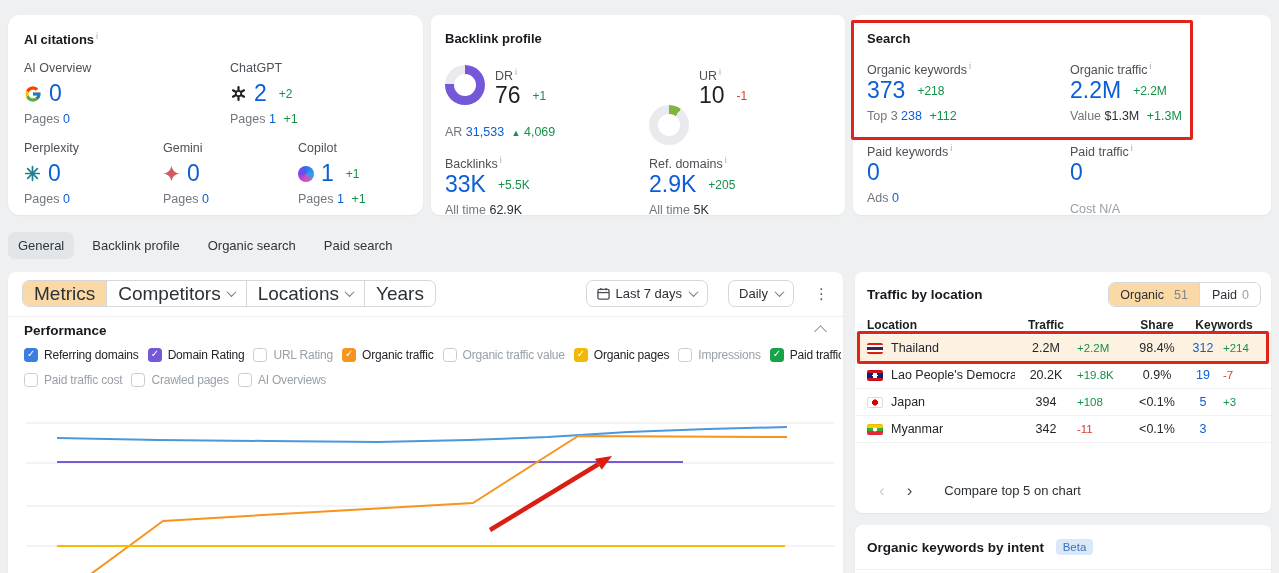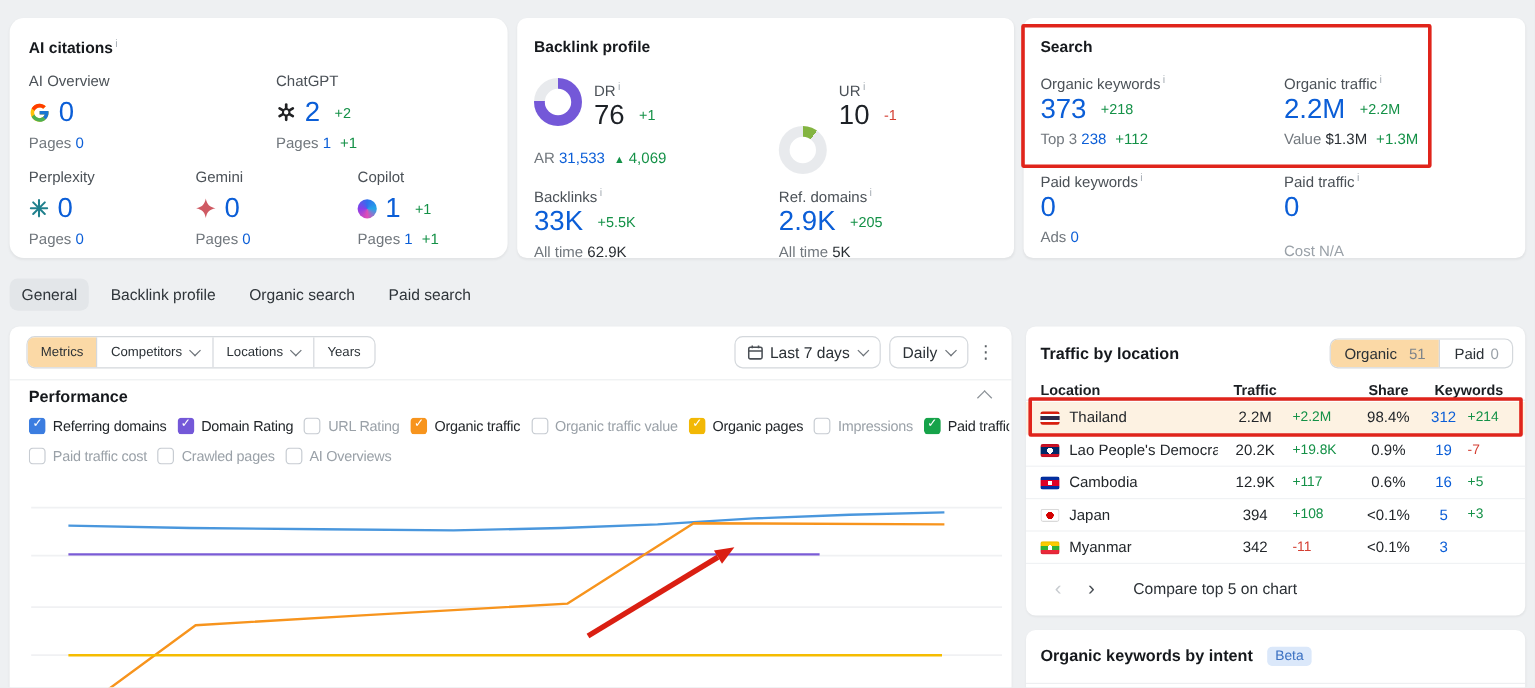--- a/index.html
+++ b/index.html
@@ -29,21 +29,21 @@
   .chev-up{width:9px;height:9px;border-right:1.8px solid #8a9096;border-bottom:1.8px solid #8a9096;
         display:inline-block;transform:rotate(-135deg);}
   .kebab{font-size:15px;color:#5a6065;line-height:1;letter-spacing:0;}
   .copilot-icon{width:16px;height:16px;border-radius:50%;display:inline-block;
      background:conic-gradient(#2f6fed,#25a5e8,#e14db6,#8a3de8,#2f6fed);}
   
   .tab{display:inline-block;padding:6px 10px;border-radius:7px;color:#2f353a;font-size:13px;cursor:pointer;white-space:nowrap;}
   .tab.active{background:#e3e6e9;font-weight:400;}
   
   .seg-group{display:inline-flex;border:1px solid #d4d8dc;border-radius:7px;overflow:hidden;background:#fff;height:27px;align-items:stretch;}
-  .seg{display:flex;align-items:center;padding:0 11px;font-size:11px;color:#2b3136;border-left:1px solid #d4d8dc;white-space:nowrap;}
+  .seg{display:flex;align-items:center;padding:0 11px;font-size:19px;color:#2b3136;border-left:1px solid #d4d8dc;white-space:nowrap;}
   .seg:first-child{border-left:none;}
   .seg.active{background:#fbd9a6;}
   .btn{display:inline-flex;align-items:center;border:1px solid #d4d8dc;border-radius:7px;background:#fff;
        height:27px;padding:0 10px;font-size:13px;color:#2b3136;gap:6px;white-space:nowrap;}
   
   .cb-row{display:flex;align-items:center;gap:9px;white-space:nowrap;overflow:hidden;}
   .cb-item{display:inline-flex;align-items:center;gap:6px;flex:none;}
   .cb{width:14px;height:14px;border-radius:3.5px;border:1.5px solid #c7ccd2;background:#fff;position:relative;flex:none;}
   .cb.checked{border-color:transparent;}
   .cb.checked::after{content:"\2713";position:absolute;left:2px;top:-1px;font-size:10px;font-weight:700;color:#fff;}
@@ -233,21 +233,21 @@
         <span class="seg">
             <span>Competitors</span>
             <span class="chev"></span>
           </span>
         <span class="seg">
             <span>Locations</span>
             <span class="chev"></span>
           </span>
         <span class="seg">Years</span>
       </div>
-      <div style="display:flex;align-items:center;gap:7px;">
+      <div style="display:flex;align-items:center;gap:20px;">
         <span class="btn">
           <svg class="cal-icon" width="13" height="13" viewBox="0 0 14 14">
               <rect x="1" y="2.5" width="12" height="10.5" rx="1.5" fill="none" stroke="#4a4f55" stroke-width="1.4"></rect>
               <line x1="1" y1="6" x2="13" y2="6" stroke="#4a4f55" stroke-width="1.4"></line>
               <line x1="4.2" y1="1" x2="4.2" y2="3.5" stroke="#4a4f55" stroke-width="1.4"></line>
               <line x1="9.8" y1="1" x2="9.8" y2="3.5" stroke="#4a4f55" stroke-width="1.4"></line>
             </svg>
           <span>Last 7 days</span>
             <span class="chev" style="margin-left:2px;"></span>
         </span>
@@ -367,31 +367,20 @@
             <span style="white-space:nowrap;overflow:hidden;">Lao People's Democratic Reput</span>
           </span>
         <span class="r">20.2K</span>
         <span class="cell-delta" data-dir="up">+19.8K</span>
         <span class="r">0.9%</span>
         <span class="r kw">19</span>
         <span class="cell-delta" data-dir="down">-7</span>
       </div>
       <div class="loc-grid loc-row">
         <span style="display:flex;align-items:center;min-width:0;">
-            <span class="flag" data-flag="kh"></span>
-            <span style="white-space:nowrap;overflow:hidden;">Cambodia</span>
-          </span>
-        <span class="r">12.9K</span>
-        <span class="cell-delta" data-dir="up">+117</span>
-        <span class="r">0.6%</span>
-        <span class="r kw">16</span>
-        <span class="cell-delta" data-dir="up">+5</span>
-      </div>
-      <div class="loc-grid loc-row">
-        <span style="display:flex;align-items:center;min-width:0;">
             <span class="flag" data-flag="jp"></span>
             <span style="white-space:nowrap;overflow:hidden;">Japan</span>
           </span>
         <span class="r">394</span>
         <span class="cell-delta" data-dir="up">+108</span>
         <span class="r">&lt;0.1%</span>
         <span class="r kw">5</span>
         <span class="cell-delta" data-dir="up">+3</span>
       </div>
       <div class="loc-grid loc-row">

